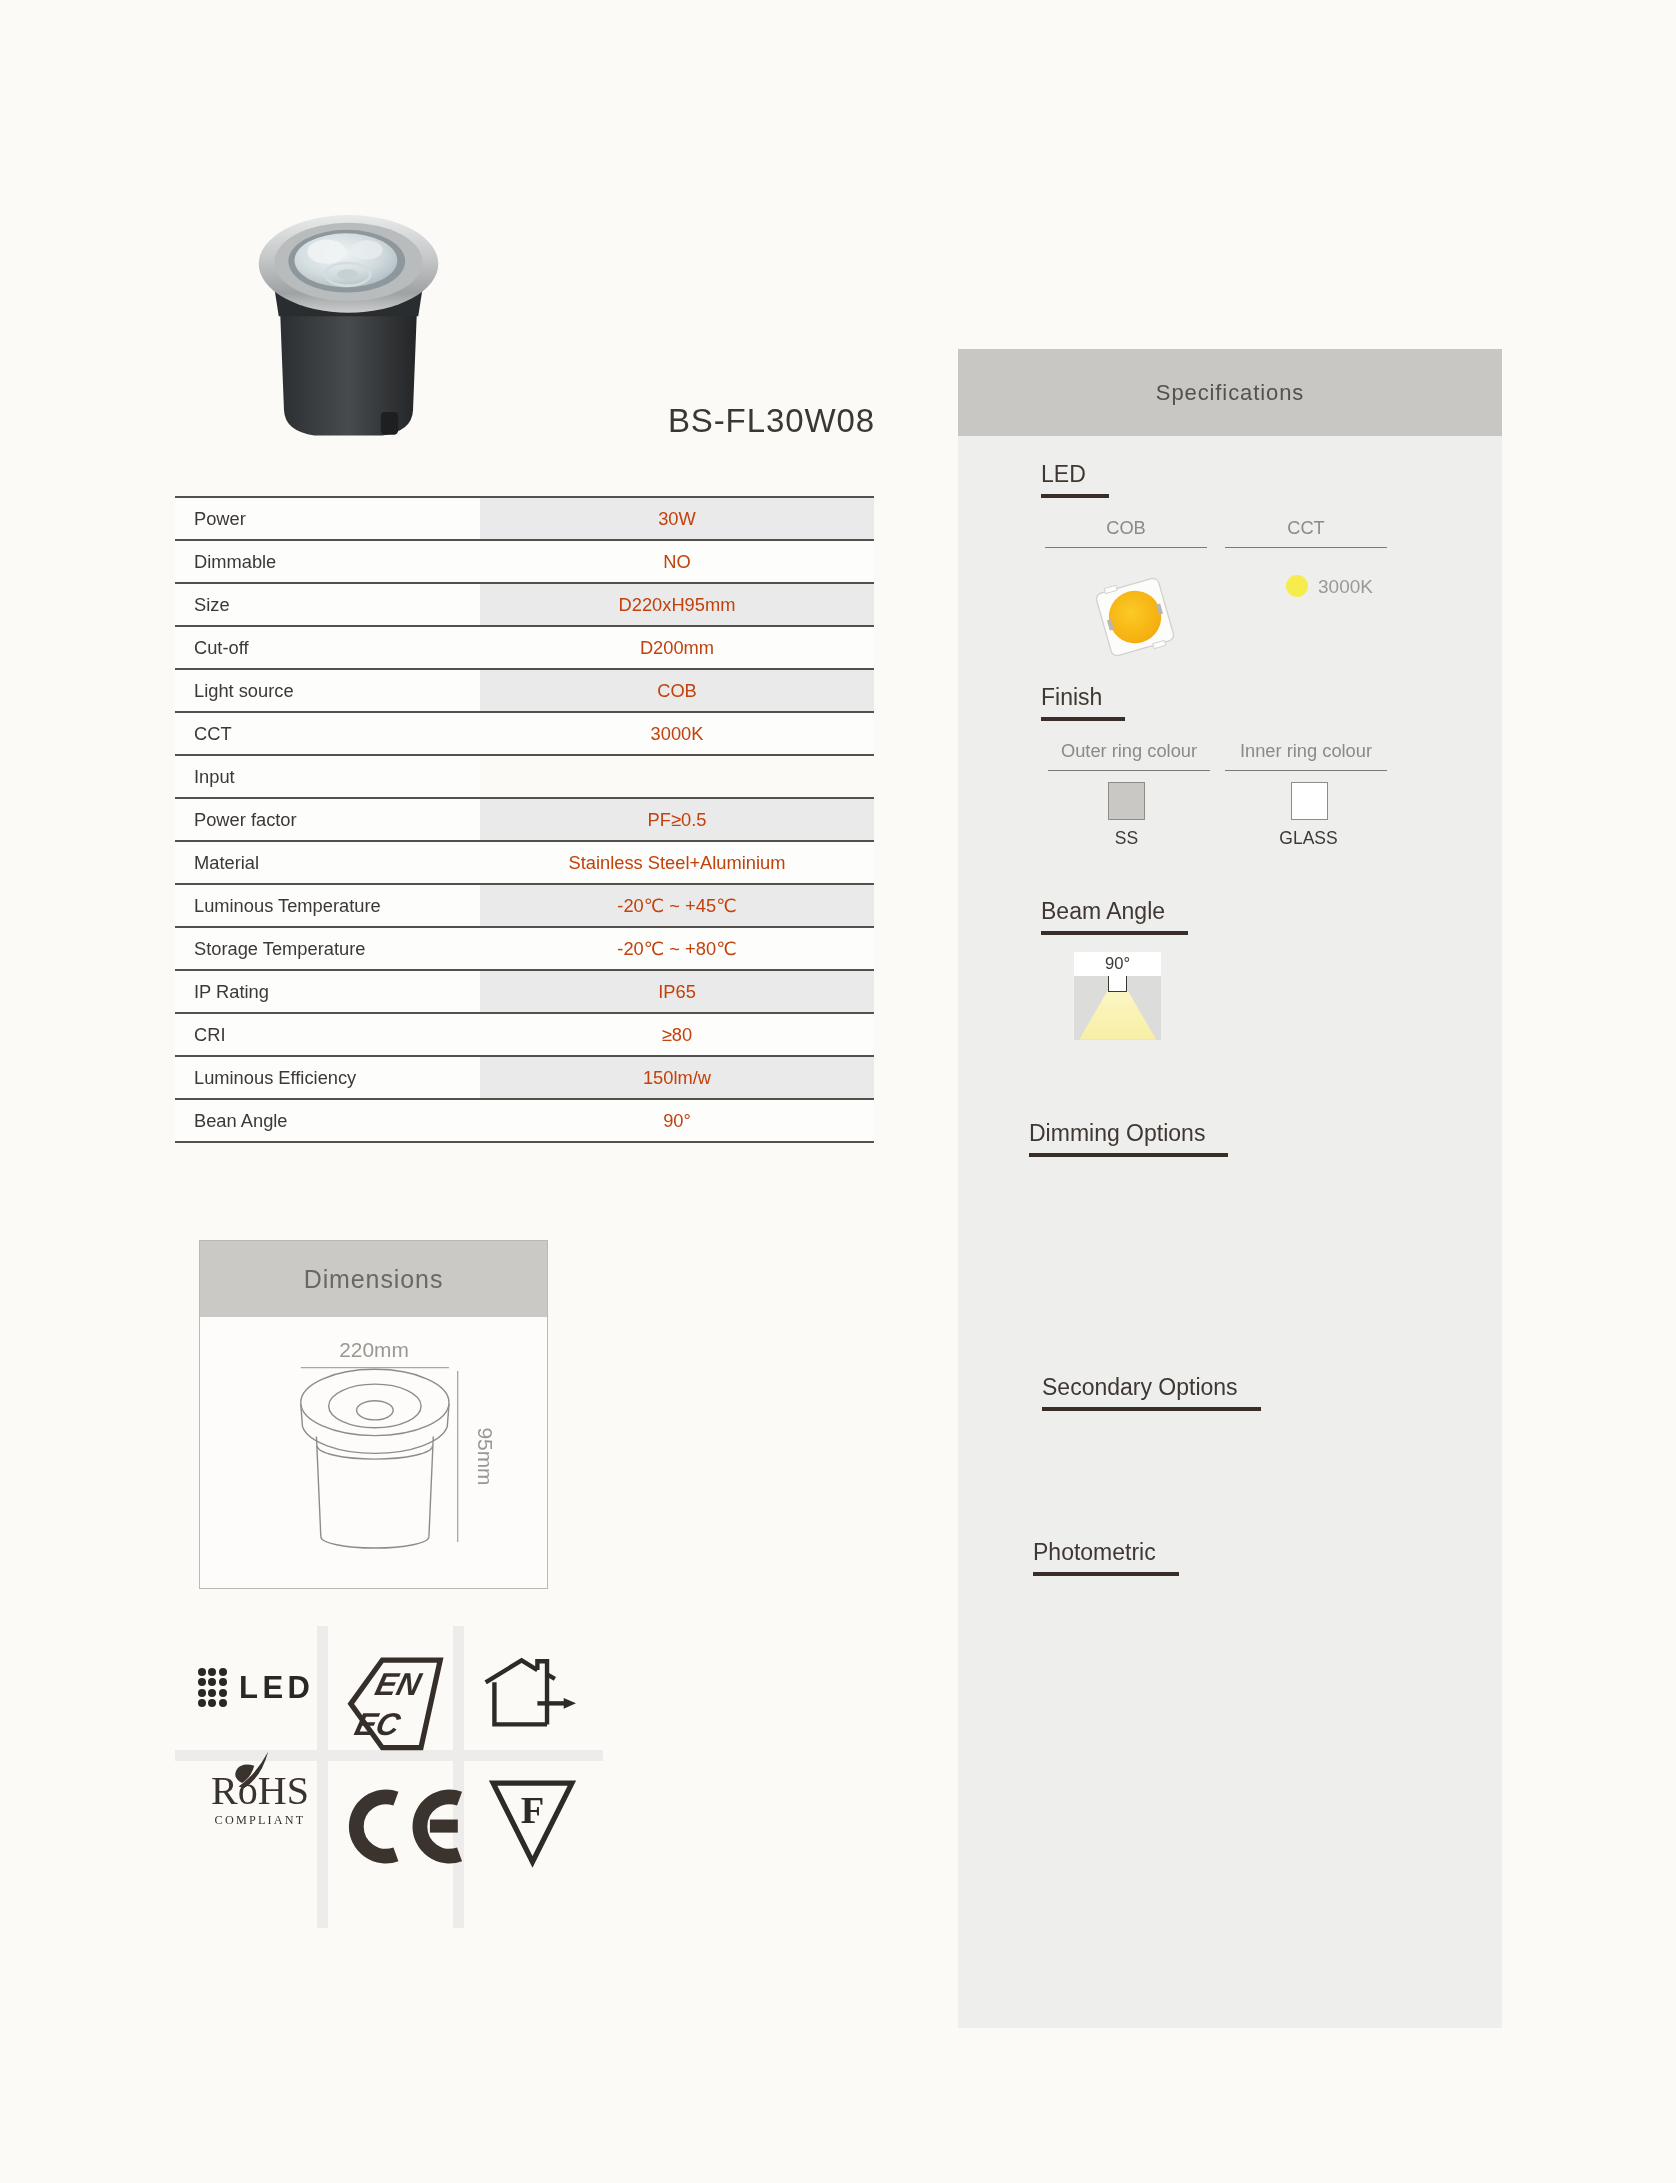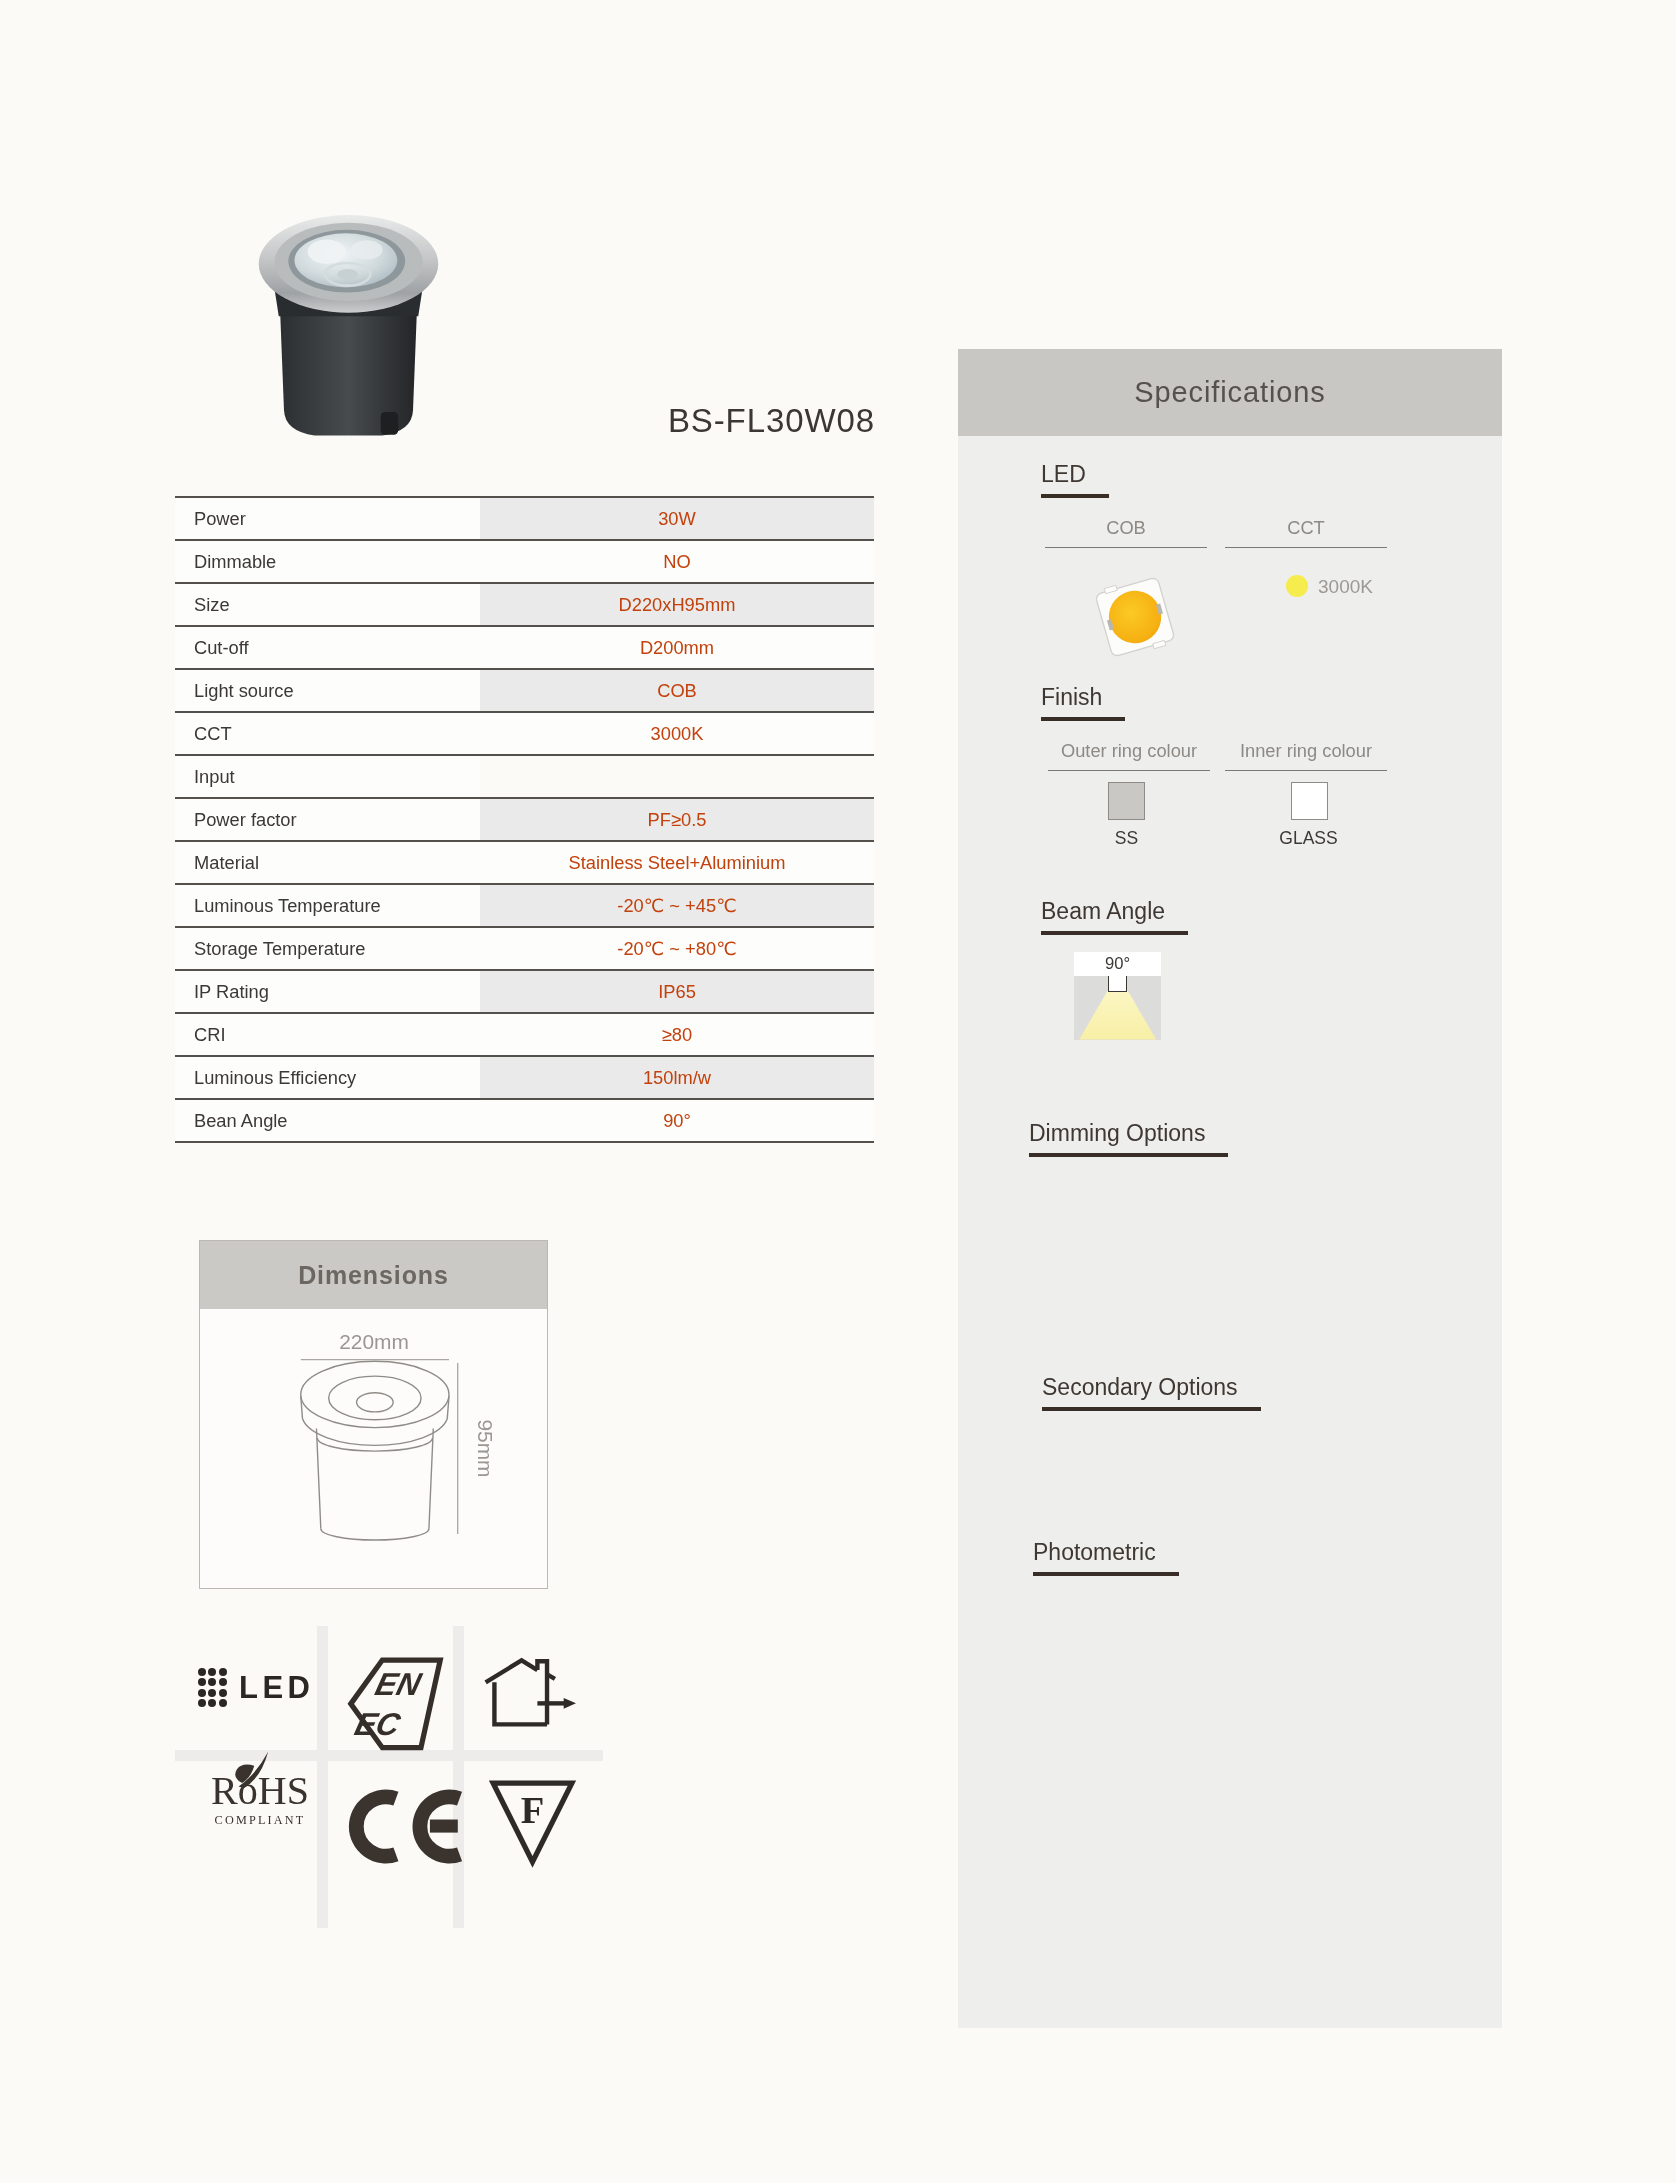--- a/index.html
+++ b/index.html
@@ -16,39 +16,39 @@
   .spec-row{display:flex;height:41px;border-bottom:2.6px solid #54504c;}
   .spec-label{width:305px;background:#fdfdfb;padding-left:19px;box-sizing:border-box;
     display:flex;align-items:center;font-size:18.3px;color:#3c3835;}
   .spec-value{flex:1;display:flex;align-items:center;justify-content:center;
     font-size:18.3px;color:#c2410c;background:#fdfdfb;}
   .spec-row.shade .spec-value{background:#eaeaea;}
 
   
   .dim-box{left:199px;top:1240px;width:349px;height:349px;border:0.9px solid #bcb9b5;
     box-sizing:border-box;background:#fdfcfa;}
-  .dim-head{height:68px;background:#cac9c6;display:flex;align-items:center;justify-content:center;
-    font-size:25px;color:#6c6761;letter-spacing:0.9px;font-weight:bold;}
+  .dim-head{height:76px;background:#cac9c6;display:flex;align-items:center;justify-content:center;
+    font-size:25px;color:#6c6761;letter-spacing:0.9px;}
 
   
   .grid-strip{background:#edecea;}
   .led-logo{left:198px;top:1668px;display:flex;align-items:center;color:#2b2824;}
   .led-dots{display:grid;grid-template-columns:repeat(3,7.9px);grid-auto-rows:7.9px;gap:2.6px;margin-right:12.2px;}
   .led-dots i{width:7.9px;height:7.9px;border-radius:50%;background:#2b2824;}
   .led-text{font-size:31px;font-weight:600;letter-spacing:4.4px;}
   .rohs{left:190px;top:1771px;width:140px;text-align:center;color:#3a332d;
     font-family:"Liberation Serif","DejaVu Serif",serif;}
   .rohs-word{font-size:40px;line-height:40px;position:relative;z-index:1;}
   .rohs-sub{font-size:12.2px;letter-spacing:2.2px;margin-top:1.7px;}
   .rohs-leaf{position:absolute;left:40px;top:-23px;z-index:0;}
 
   
   .spec-panel{left:958px;top:349px;width:544px;height:1679px;background:#eeeeec;}
   .panel-head{height:87px;background:#c8c7c4;display:flex;align-items:center;justify-content:center;
-    font-size:29px;color:#55514d;letter-spacing:0.9px;}
+    font-size:22px;color:#55514d;letter-spacing:0.9px;}
   .sec-h{position:absolute;font-size:23px;color:#3e3732;}
   .sec-h span{display:inline-block;padding:0 23px 6.1px 0;border-bottom:4.4px solid #382e27;}
   .col-label{position:absolute;width:162px;text-align:center;font-size:18.3px;color:#8d8a86;
     padding-bottom:7.9px;border-bottom:1.7px solid #7b7875;}
   .cct-dot{position:absolute;width:22px;height:22px;border-radius:50%;background:#f6ec4e;}
   .cct-val{position:absolute;font-size:19px;color:#9c9994;}
   .swatch{position:absolute;width:37px;height:38px;border:0.9px solid #8f8c88;box-sizing:border-box;}
   .swatch-label{position:absolute;width:87px;text-align:center;font-size:17.5px;color:#3c3835;}
   .beam-illu{position:absolute;left:116px;top:603px;width:87px;height:87px;}
   .beam-top{height:23.6px;background:#ffffff;display:flex;align-items:center;justify-content:center;

